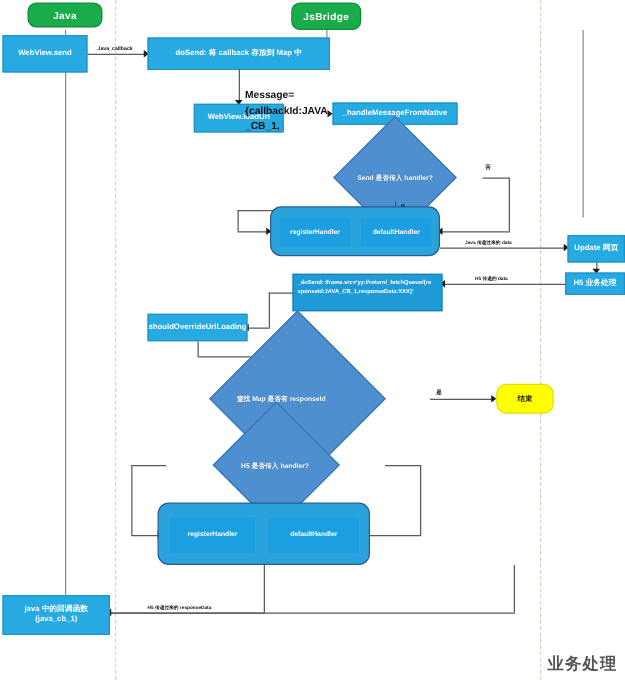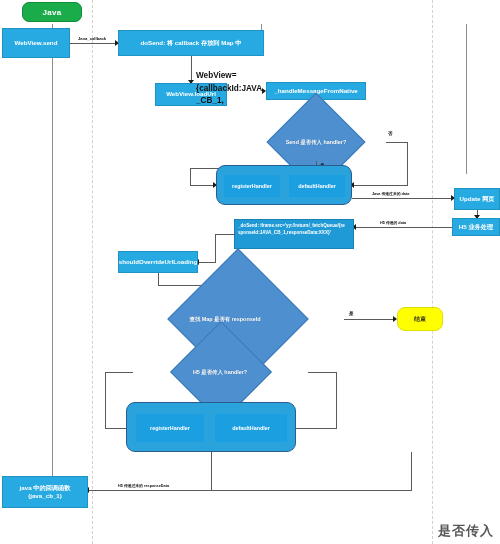--- a/index.html
+++ b/index.html
@@ -144,20 +144,23 @@
 <body>
 
 <div id="canvas">
 
   <div class="lane-sep" style="left:92px;"></div>
   <div class="lane-sep" style="left:432px;"></div>
 
   <div class="lane-pill" style="left:22px;top:2px;width:60px;height:20px;">
     <span>Java</span>
   </div>
+  <div class="lane-pill" style="left:233px;top:2px;width:56px;height:22px;">
+    <span>JsBridge</span>
+  </div>
 
   <div class="conn v grey" style="left:52px;top:24px;height:470px;"></div>
   <div class="conn v grey" style="left:261px;top:24px;height:6px;"></div>
   <div class="conn v grey" style="left:466px;top:24px;height:150px;"></div>
 
   <div class="box" style="left:2px;top:28px;width:68px;height:30px;">
     <span>WebView.send</span>
   </div>
 
   <div class="conn h" style="left:70px;top:43px;width:48px;"></div>
@@ -168,21 +171,21 @@
     <span>doSend: 将 callback 存放到 Map 中</span>
   </div>
 
   <div class="conn v" style="left:191px;top:56px;height:27px;"></div>
   <div class="arrow down" style="left:188px;top:80px;"></div>
 
   <div class="box" style="left:155px;top:83px;width:72px;height:23px;">
     <span>WebView.loadUrl</span>
   </div>
 
-  <div class="note" style="left:196px;top:70px;">WebView=
+  <div class="note" style="left:196px;top:70px;">Message=
 {callbackId:JAVA
 _CB_1,</div>
 
   <div class="box" style="left:266px;top:82px;width:100px;height:18px;">
     <span>_handleMessageFromNative</span>
   </div>
   <div class="arrow right" style="left:262px;top:88px;"></div>
 
   <div class="conn v" style="left:316px;top:100px;height:20px;"></div>
   <div class="arrow down" style="left:313px;top:117px;"></div>
@@ -301,15 +304,15 @@
   <div class="conn v" style="left:411px;top:452px;height:38px;"></div>
   <div class="conn h" style="left:88px;top:490px;width:324px;"></div>
   <div class="arrow left" style="left:85px;top:487px;"></div>
   <div class="elabel small" style="left:118px;top:483px;">H5 传递过来的 responseData</div>
 
   <div class="box two-line" style="left:2px;top:476px;width:86px;height:32px;">
     <span>java 中的回调函数</span>
     <span>(java_cb_1)</span>
   </div>
 
-  <div class="watermark">是否传入</div>
+  <div class="watermark">业务处理</div>
 
 </div>
 
 </body></html>

